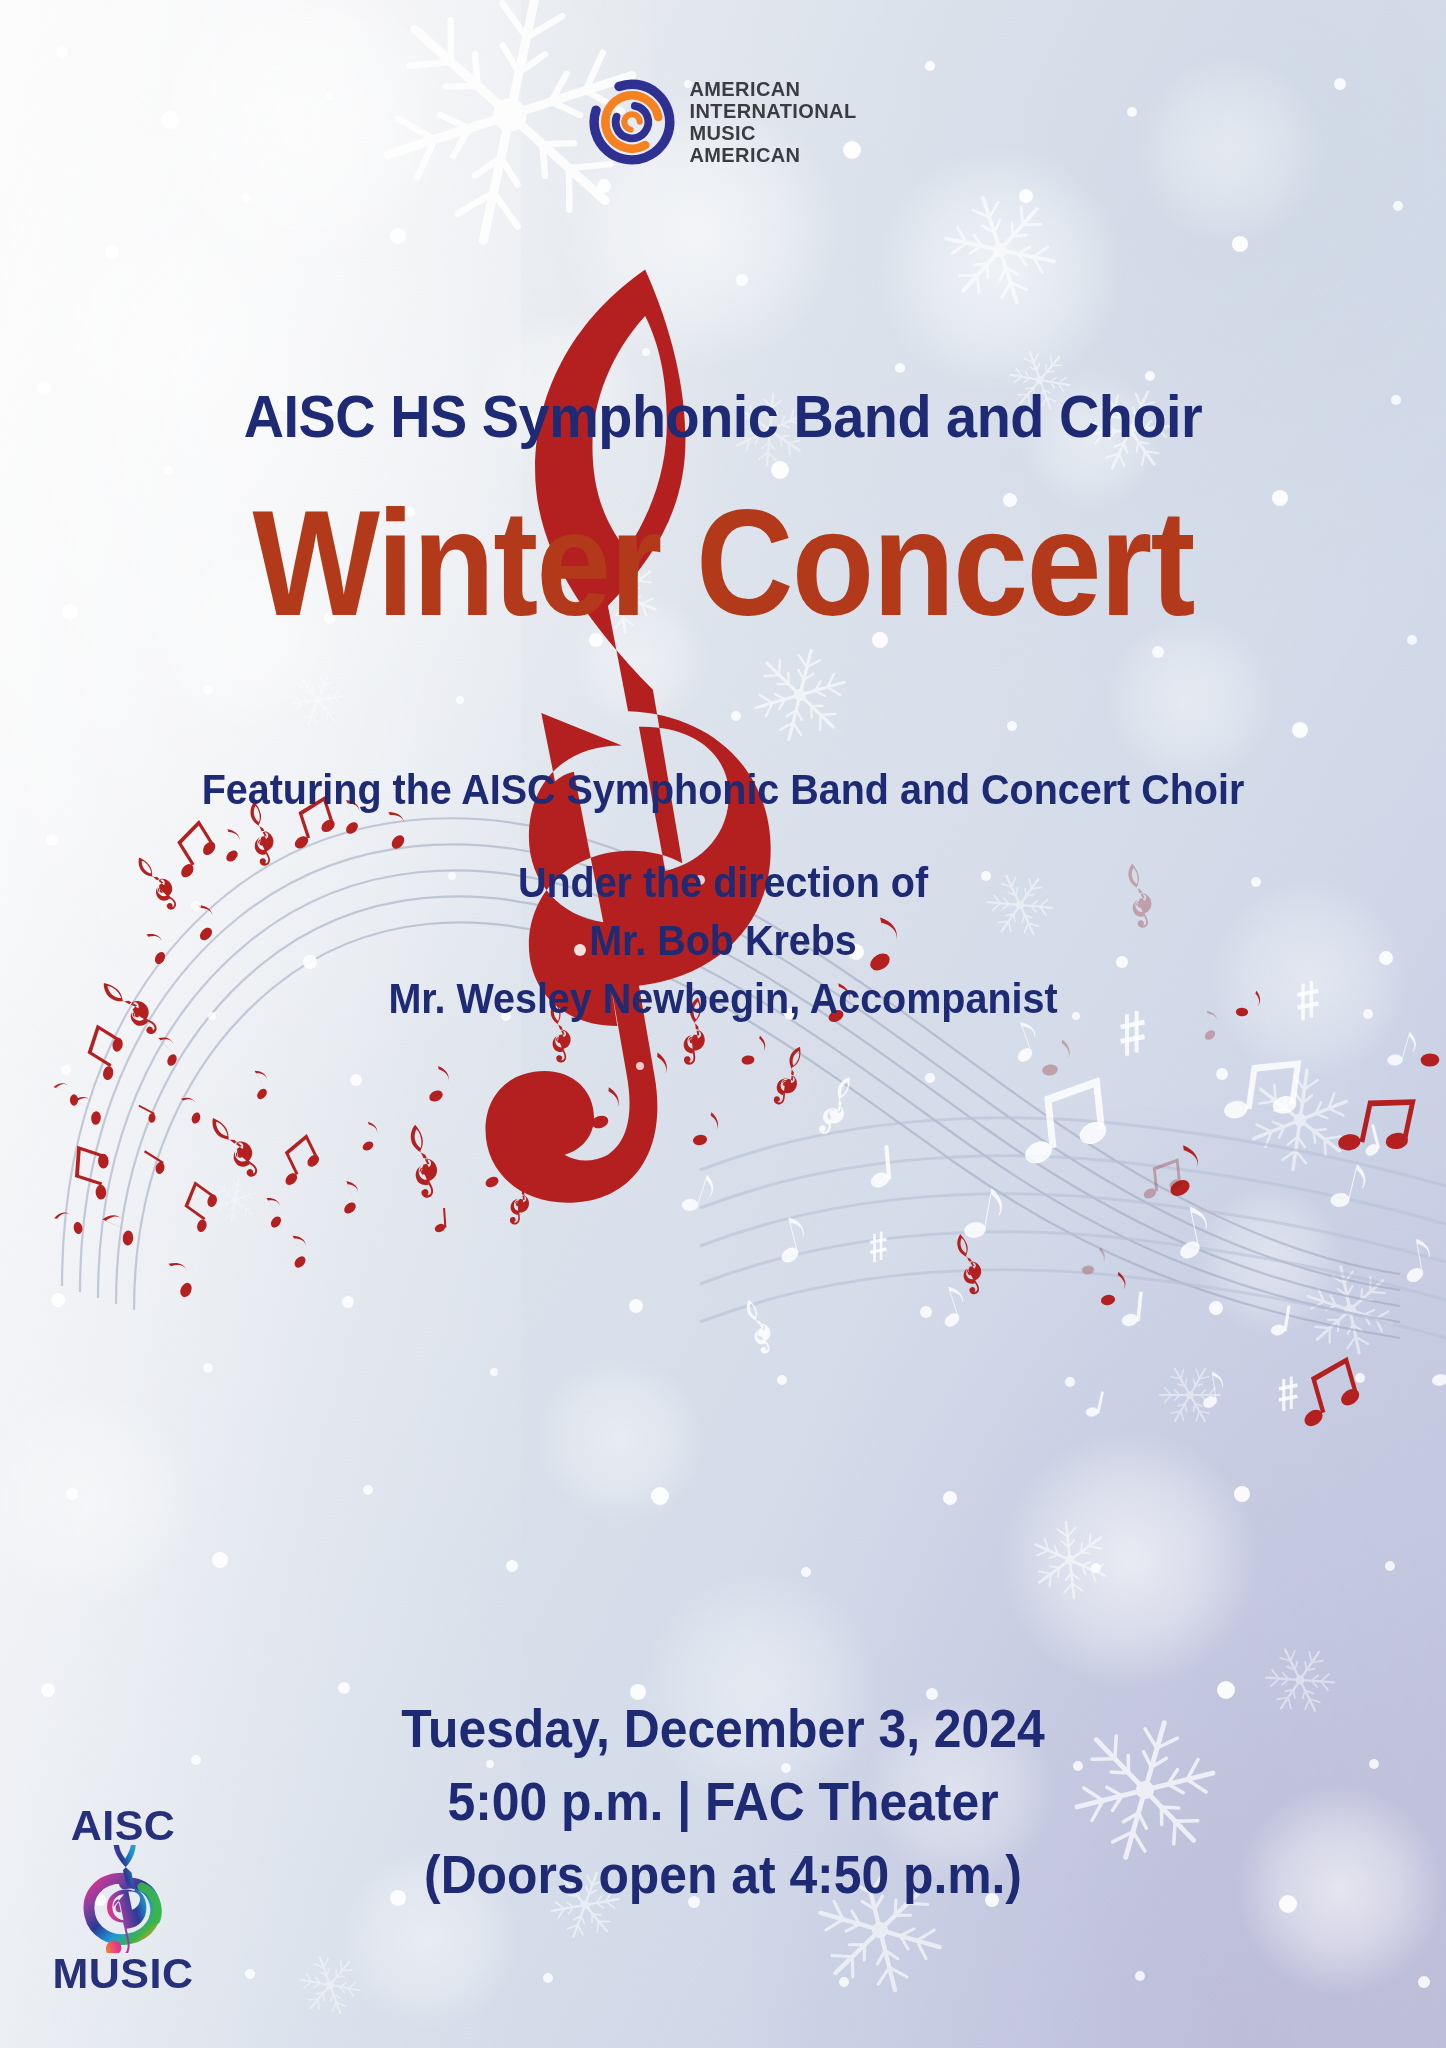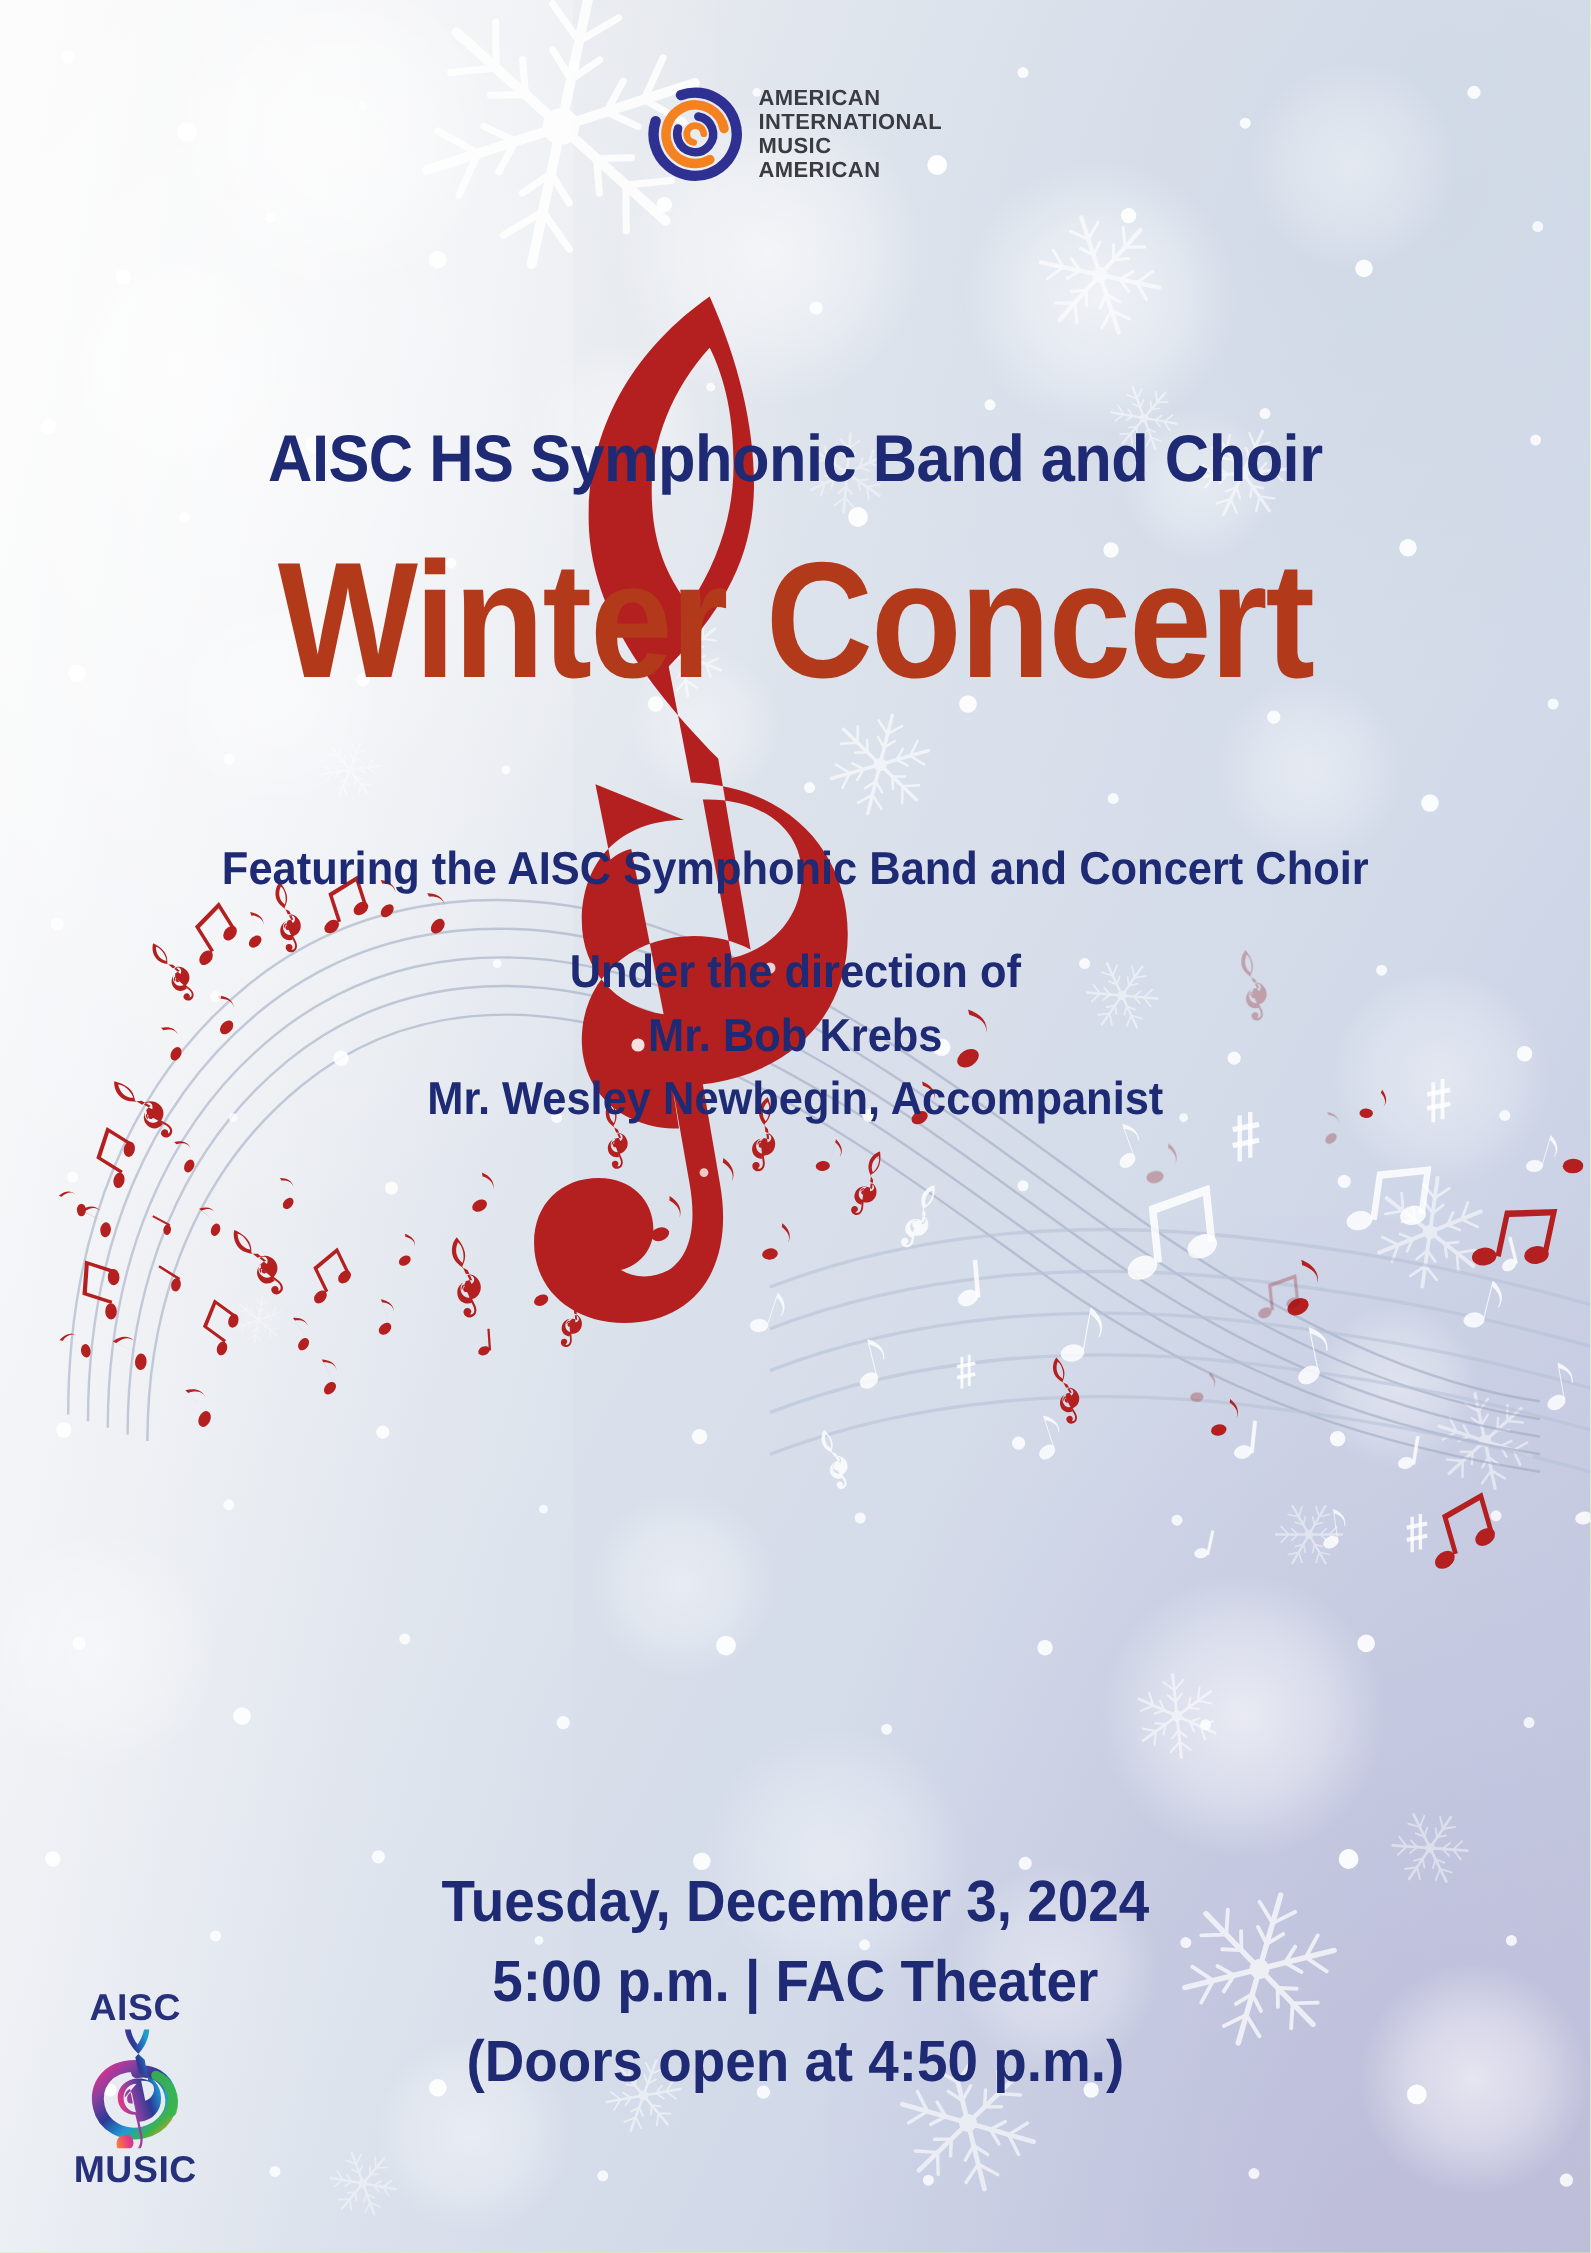--- a/index.html
+++ b/index.html
@@ -6,21 +6,21 @@
     margin: 0;
     padding: 0;
     background: #ffffff;
   }
   #poster {
     position: relative;
     width: 1446px;
     height: 2048px;
     overflow: hidden;
     font-family: "Liberation Sans", sans-serif;
-    background: #bef264;
+    background: #c4b5fd;
   }
 
   
   .bg-base {
     position: absolute; inset: 0;
     background:
       linear-gradient(118deg,
         #efefef 0%,
         #eceef1 14%,
         #e4e8ee 28%,
@@ -143,21 +143,21 @@
   .music-logo {
     position: absolute;
     left: 48px;
     top: 1806px;
     width: 150px;
     text-align: center;
   }
   .music-logo .ml-word {
     font-family: "Liberation Sans", sans-serif;
     font-weight: 700;
-    font-size: 34px;
+    font-size: 43px;
     letter-spacing: 0.5px;
     color: #27307a;
     line-height: 38px;
   }
   .music-logo .ml-clef {
     height: 110px;
     display: flex;
     align-items: center;
     justify-content: center;
   }

